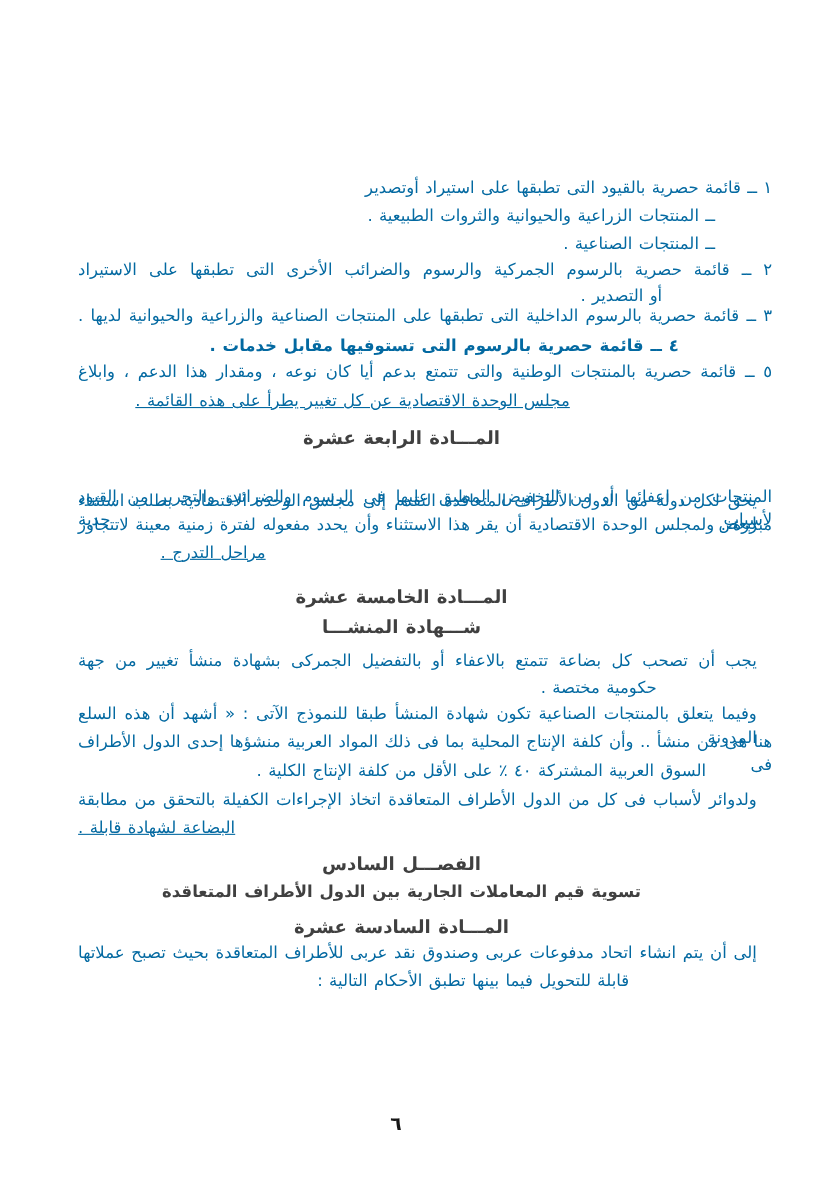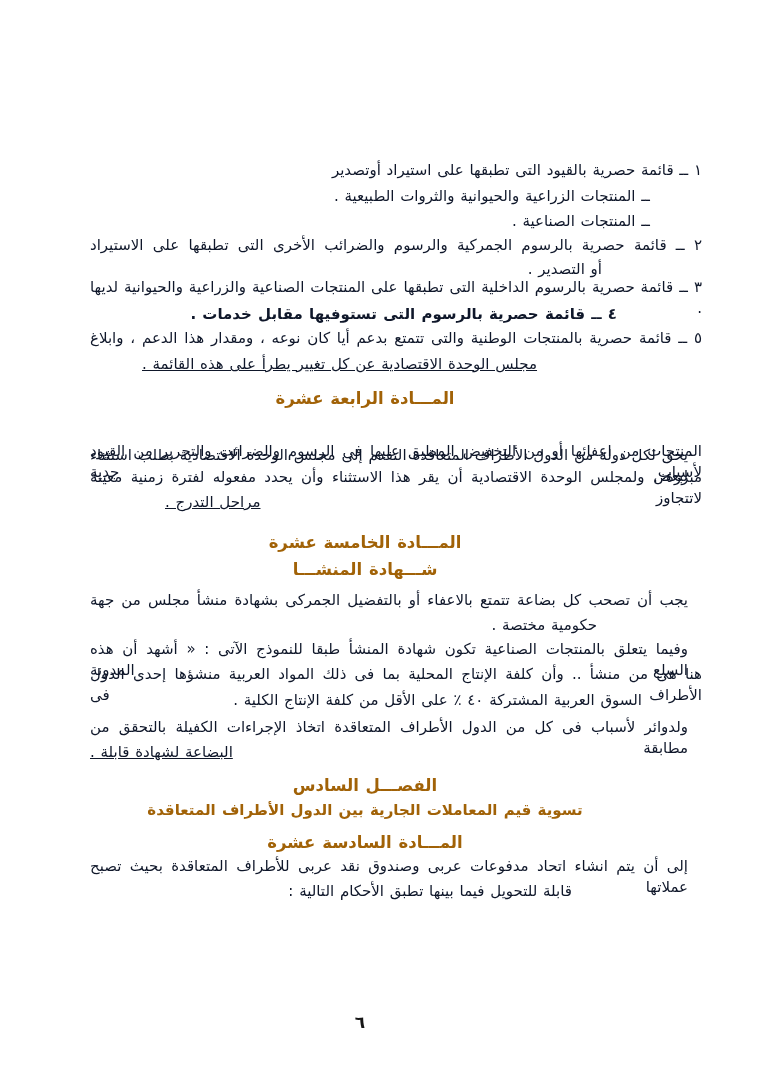--- a/index.html
+++ b/index.html
@@ -8,37 +8,37 @@
     width: 758px;
     height: 1078px;
     background: #ffffff;
     font-family: "DejaVu Sans", sans-serif;
     direction: rtl;
     overflow: hidden;
   }
   .line {
     position: absolute;
     right: 56px;
-    left: 90px;
+    left: 71px;
     font-size: 15px;
     line-height: 21px;
-    color: #0f172a;
+    color: #0369a1;
     letter-spacing: 0;
     word-spacing: 1px;
   }
   .al-right  { text-align: right; white-space: nowrap; }
   .al-left   { text-align: left;  white-space: nowrap; text-decoration: underline; }
   .al-just   { text-align: justify; text-align-last: justify; }
   .al-center {
     left: 0; right: 0;
     text-align: center;
     padding-right: 28px;
     white-space: nowrap;
   }
-  .bold { font-weight: bold; color: #a16207; }
+  .bold { font-weight: bold; color: #404040; }
   .heading { font-size: 16.5px; }
   .page-number {
     position: absolute;
     top: 1012px;
     left: 0; right: 0;
     text-align: center;
     padding-right: 38px;
     font-size: 17px;
     font-weight: bold;
     color: #161616;
@@ -59,21 +59,21 @@
       <div class="line al-right" style="top: 304px; padding-right: 85px; font-weight: bold;">٤ ــ قائمة حصرية بالرسوم التى تستوفيها مقابل خدمات .</div>
       <div class="line al-just" style="top: 328px;">٥ ــ قائمة حصرية بالمنتجات الوطنية والتى تتمتع بدعم أيا كان نوعه ، ومقدار هذا الدعم ، وابلاغ</div>
       <div class="line al-left" style="top: 354px; padding-left: 52px;">مجلس الوحدة الاقتصادية عن كل تغيير يطرأ على هذه القائمة .</div>
       <div class="line al-center bold heading" style="top: 388px;">المـــادة الرابعة عشرة</div>
       <div class="line al-just" style="top: 415px; padding-right: 14px; margin-top: 30px;">يحق لكل دولة من الدول الأطراف المتعاقدة التقدم إلى مجلس الوحدة الاقتصادية بطلب استثناء لبعض</div>
       <div class="line al-just" style="top: 441px;">المنتجات من اعفائها أو من التخفيض المطبق عليها فى الرسوم والضرائب والتحرير من القيود لأسباب جدية</div>
       <div class="line al-just" style="top: 467px;">مبررة . ولمجلس الوحدة الاقتصادية أن يقر هذا الاستثناء وأن يحدد مفعوله لفترة زمنية معينة لاتتجاوز</div>
       <div class="line al-left" style="top: 492px; padding-left: 75px;">مراحل التدرج .</div>
       <div class="line al-center bold heading" style="top: 532px;">المـــادة الخامسة عشرة</div>
       <div class="line al-center bold heading" style="top: 559px;">شـــهادة المنشـــا</div>
-      <div class="line al-just" style="top: 590px; padding-right: 14px;">يجب أن تصحب كل بضاعة تتمتع بالاعفاء أو بالتفضيل الجمركى بشهادة منشأ مجلس من جهة</div>
+      <div class="line al-just" style="top: 590px; padding-right: 14px;">يجب أن تصحب كل بضاعة تتمتع بالاعفاء أو بالتفضيل الجمركى بشهادة منشأ تغيير من جهة</div>
       <div class="line al-right" style="top: 615px; padding-right: 105px;">حكومية مختصة .</div>
       <div class="line al-just" style="top: 639px; padding-right: 14px;">وفيما يتعلق بالمنتجات الصناعية تكون شهادة المنشأ طبقا للنموذج الآتى : « أشهد أن هذه السلع المدونة</div>
       <div class="line al-just" style="top: 664px;">هنا هى من منشأ .. وأن كلفة الإنتاج المحلية بما فى ذلك المواد العربية منشؤها إحدى الدول الأطراف فى</div>
       <div class="line al-right" style="top: 690px; padding-right: 60px;">السوق العربية المشتركة ٤٠ ٪ على الأقل من كلفة الإنتاج الكلية .</div>
       <div class="line al-just" style="top: 717px; padding-right: 14px;">ولدوائر لأسباب فى كل من الدول الأطراف المتعاقدة اتخاذ الإجراءات الكفيلة بالتحقق من مطابقة</div>
       <div class="line al-left" style="top: 742px;">البضاعة لشهادة قابلة .</div>
       <div class="line al-center bold heading" style="top: 775px;">الفصـــل السادس</div>
       <div class="line al-center bold" style="top: 800px;">تسوية قيم المعاملات الجارية بين الدول الأطراف المتعاقدة</div>
       <div class="line al-center bold heading" style="top: 832px;">المـــادة السادسة عشرة</div>
       <div class="line al-just" style="top: 856px; padding-right: 14px;">إلى أن يتم انشاء اتحاد مدفوعات عربى وصندوق نقد عربى للأطراف المتعاقدة بحيث تصبح عملاتها</div>

